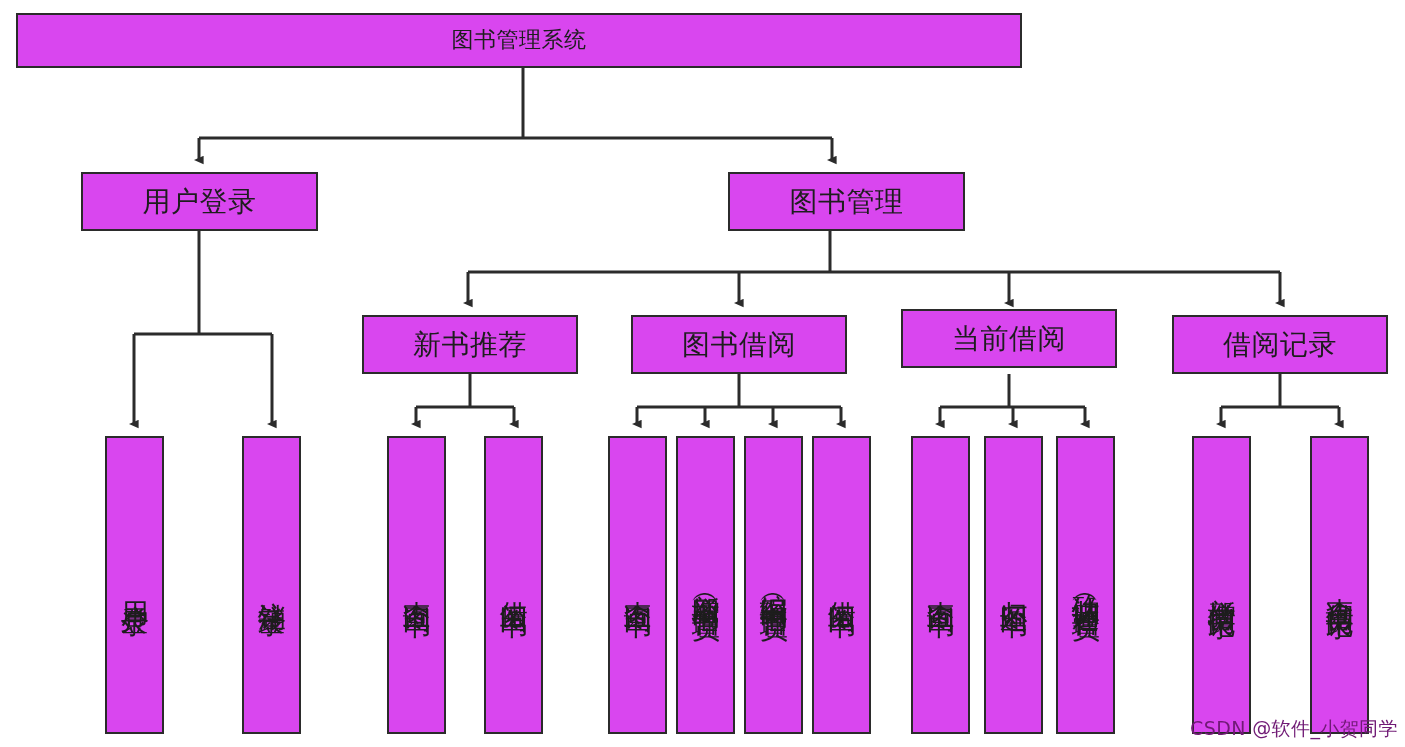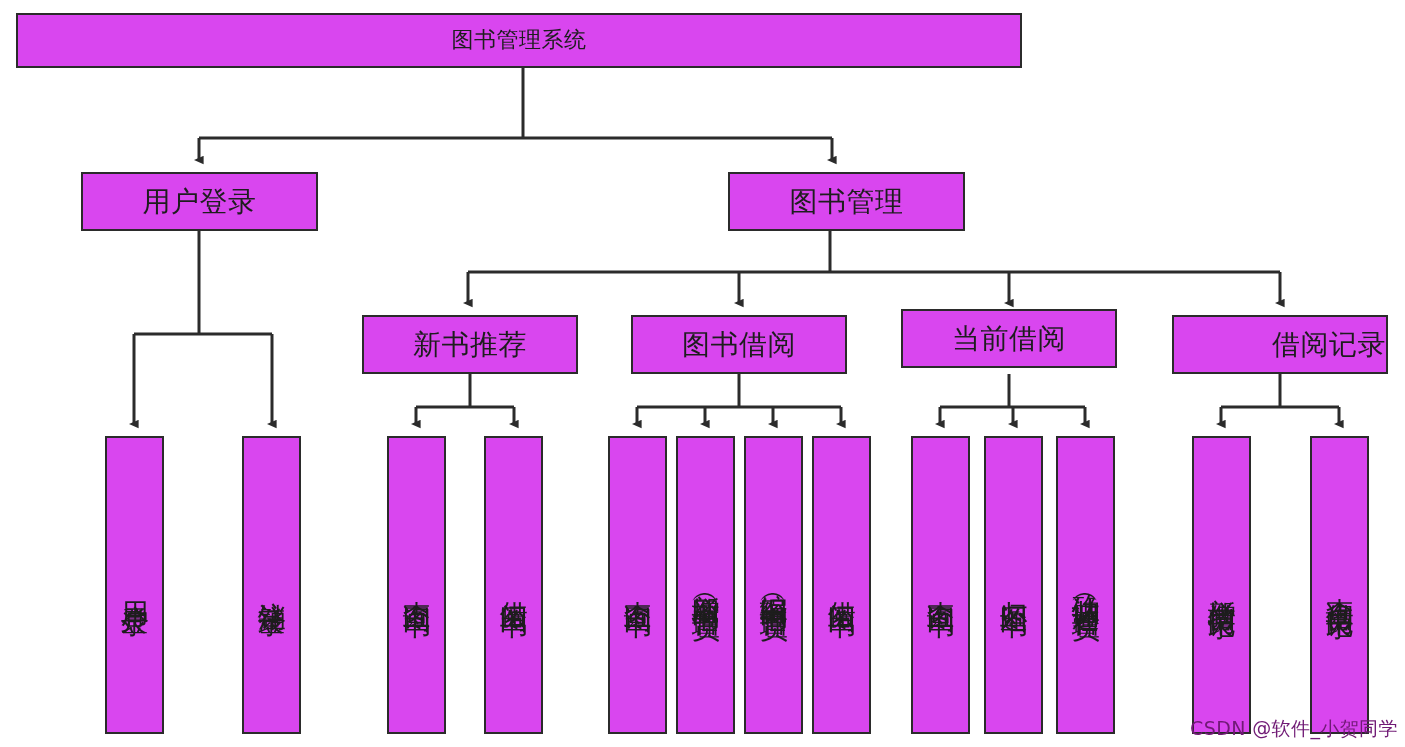--- a/index.html
+++ b/index.html
@@ -127,21 +127,21 @@
 
   <div class="node" style="left: 631px; top: 315px; width: 216px; height: 59px;">
     <span class="node-label">图书借阅</span>
   </div>
   <div class="node" style="left: 362px; top: 315px; width: 216px; height: 59px;">
     <span class="node-label">新书推荐</span>
   </div>
   <div class="node" style="left: 901px; top: 309px; width: 216px; height: 59px;">
     <span class="node-label">当前借阅</span>
   </div>
-  <div class="node" style="left: 1172px; top: 315px; width: 216px; height: 59px; justify-content: flex-end;">
+  <div class="node" style="left: 1172px; top: 315px; width: 216px; height: 59px;">
     <span class="node-label">借阅记录</span>
   </div>
 
   <div class="node vertical" style="left: 105px; top: 436px; width: 59px; height: 298px;">
     <span class="node-label">用户登录</span>
   </div>
   <div class="node vertical" style="left: 242px; top: 436px; width: 59px; height: 298px;">
     <span class="node-label">注销登录</span>
   </div>
   <div class="node vertical" style="left: 387px; top: 436px; width: 59px; height: 298px;">

